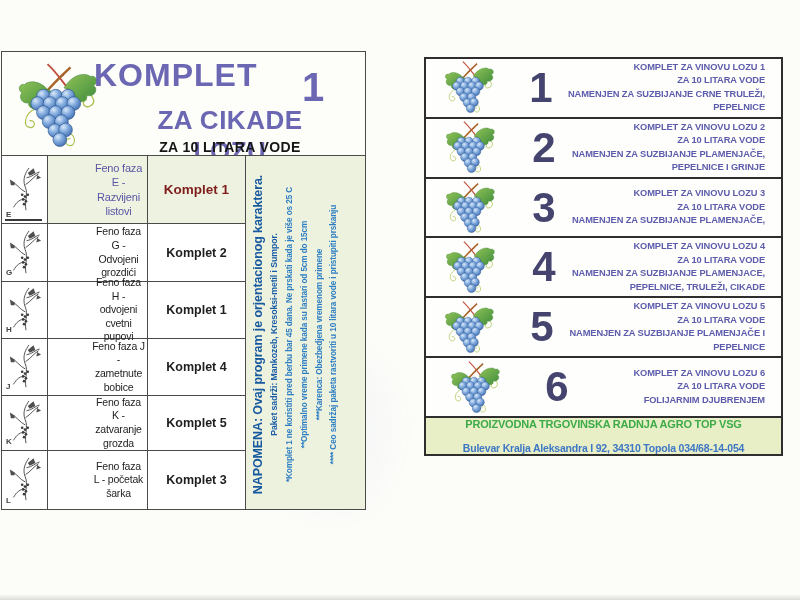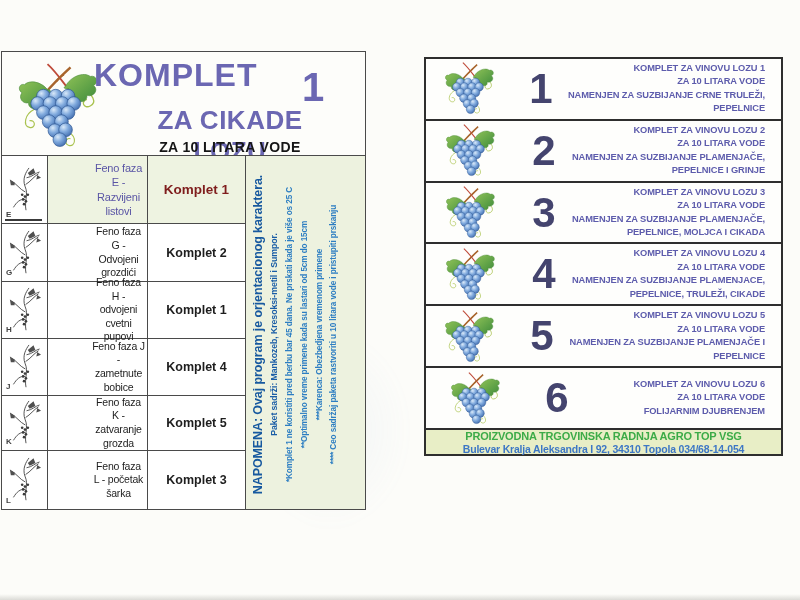--- a/index.html
+++ b/index.html
@@ -69,22 +69,22 @@
       display:flex;flex-direction:column;}
   .r-row{flex:1;display:flex;align-items:center;
       border-bottom:2px solid #2e2e2e;min-height:0;}
   .r-grape{width:100px;display:flex;justify-content:center;align-items:center;}
   .r-grape svg{width:52px;height:57px;}
   .r-num{width:62px;text-align:center;font-size:42px;font-weight:bold;
       color:#44446e;line-height:1;}
   .r-text{flex:1;text-align:right;font-size:9.3px;font-weight:bold;
       color:#5d5cac;line-height:1.45;padding-right:16px;letter-spacing:-.1px;}
   .r-text div{white-space:nowrap;}
-  .r-footer{height:24px;background:#e8eec6;display:flex;flex-direction:column;
-      align-items:center;justify-content:flex-start;gap:1px;}
+  .r-footer{height:36px;background:#e8eec6;display:flex;flex-direction:column;
+      align-items:center;justify-content:space-between;gap:1px;}
   .f1{font-size:11px;font-weight:bold;color:#3cab48;white-space:nowrap;
       letter-spacing:-.2px;}
   .f2{font-size:10.5px;font-weight:bold;color:#3d77c5;white-space:nowrap;
       letter-spacing:-.2px;}
   .hidden-defs{position:absolute;width:0;height:0;overflow:hidden;}
 </style>
 </head>
 <body>
 
 <svg class="hidden-defs" xmlns="http://www.w3.org/2000/svg" aria-hidden="true">
@@ -270,21 +270,20 @@
       <div class="r-grape">
           <svg viewBox="0 0 100 112">
             <use href="#grape"></use>
           </svg>
         </div>
       <div class="r-num">3</div>
       <div class="r-text">
         <div>KOMPLET ZA VINOVU LOZU 3</div>
         <div>ZA 10 LITARA VODE</div>
         <div>NAMENJEN ZA SUZBIJANJE PLAMENJAČE,</div>
-        <div>PEPELNICE, MOLJCA I CIKADA</div>
       </div>
     </div>
 
     <div class="r-row">
       <div class="r-grape">
           <svg viewBox="0 0 100 112">
             <use href="#grape"></use>
           </svg>
         </div>
       <div class="r-num">4</div>

